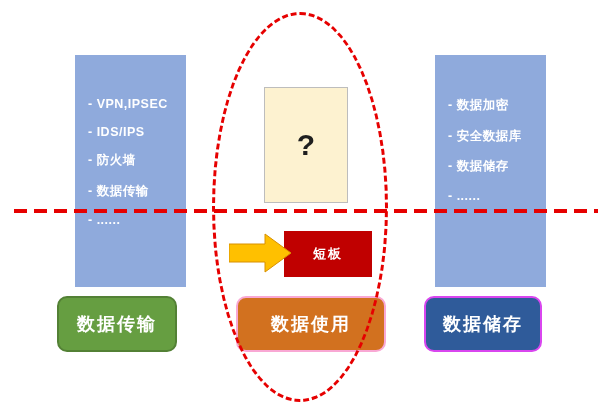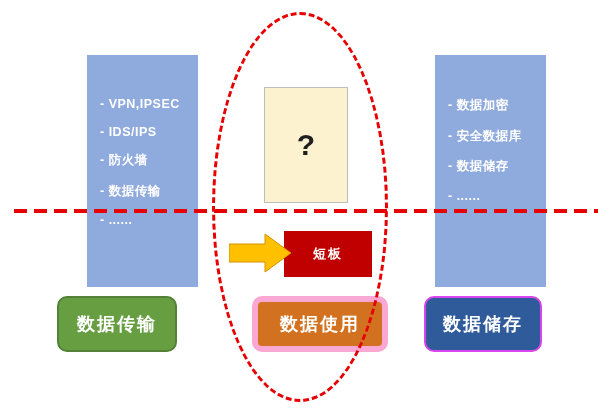--- a/index.html
+++ b/index.html
@@ -22,21 +22,21 @@
     width: 111px;
     height: 232px;
     background: #8FAADC;
     color: #ffffff;
     font-weight: bold;
     font-size: 12.5px;
     box-sizing: border-box;
     padding: 42px 6px 0 13px;
     z-index: 1;
   }
-  .panel-left  { left: 87px; }
+  .panel-left  { left: 75px; }
   .panel-right { left: 435px; }
   .panel .panel-item { margin-bottom: 13.5px; letter-spacing: 0.5px; white-space: nowrap; }
 
   
   .cream-box {
     position: absolute;
     left: 264px; top: 87px;
     width: 82px; height: 114px;
     background: #FDF2D0;
     border: 1px solid #BDBDBD;
@@ -88,21 +88,21 @@
   .stage-label {
     position: absolute;
     top: 296px; height: 56px;
     border-radius: 10px;
     display: flex; align-items: center; justify-content: center;
     color: #ffffff; font-weight: bold; font-size: 18px; letter-spacing: 2px;
     box-sizing: border-box;
     z-index: 3;
   }
   .stage-green  { left: 57px;  width: 120px; background: #669E41; border: 2px solid #538135; }
-  .stage-orange { left: 252px; width: 136px; background: #D2711F; border: 6px solid #f9a8d4; }
+  .stage-orange { left: 236px; width: 150px; background: #D2711F; border: 2px solid #f9a8d4; }
   .stage-blue   { left: 424px; width: 118px; background: #2F5B9A; border: 2px solid #d946ef; align-items: center; }
 </style>
 </head>
 <body>
 
 <div class="canvas">
 
   <div class="panel panel-left">
     <div class="panel-item">- VPN,IPSEC</div>
     <div class="panel-item">- IDS/IPS</div>

